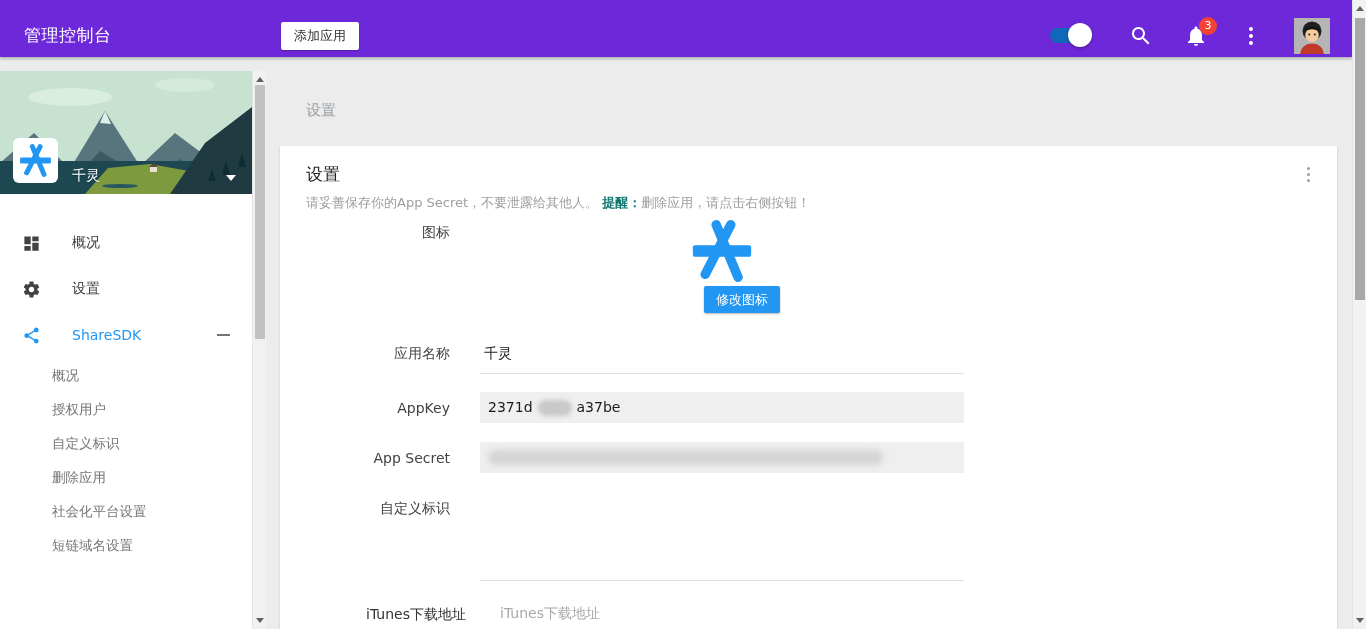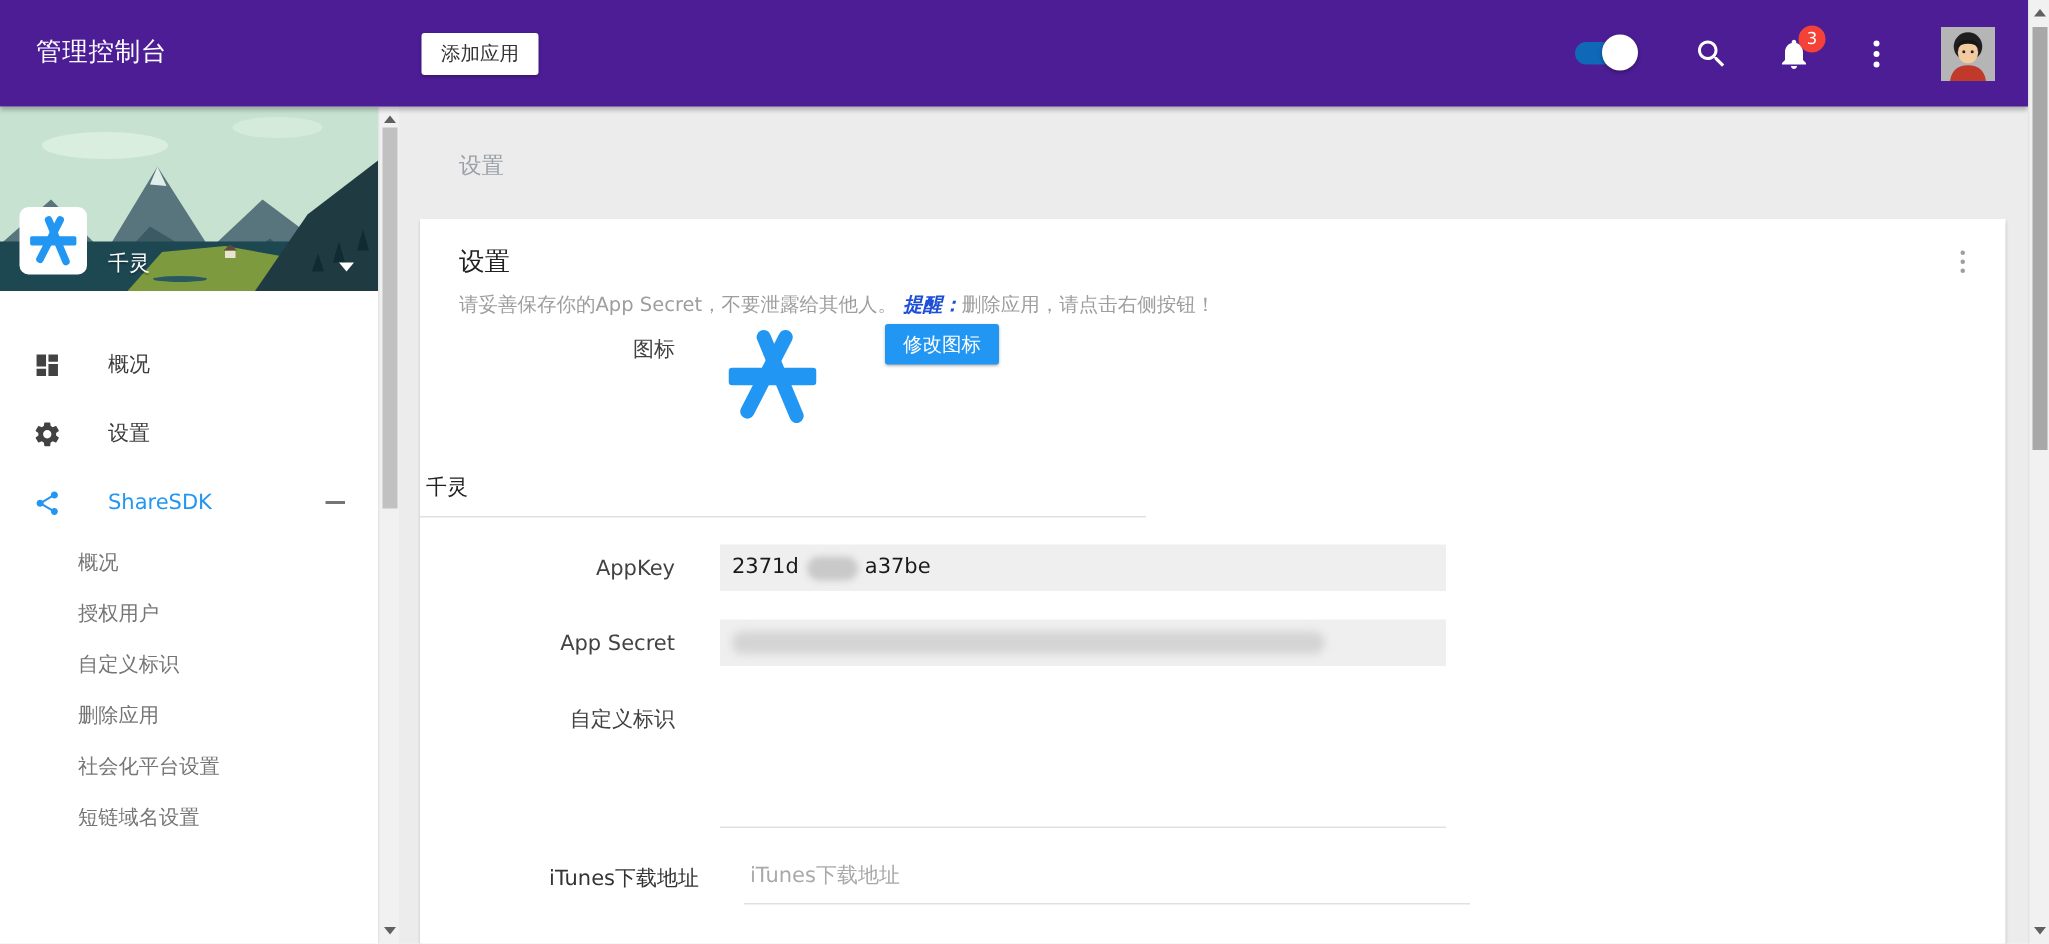--- a/index.html
+++ b/index.html
@@ -12,22 +12,22 @@
   .page-scrollbar .thumb { position:absolute; left:2px; width:10px; top:18px; height:282px;
     background:#a8a8a8; }
   .arrow-up { position:absolute; left:3px; top:6px; width:0; height:0;
     border-left:4px solid transparent; border-right:4px solid transparent;
     border-bottom:5px solid #606060; }
   .arrow-down { position:absolute; left:3px; bottom:6px; width:0; height:0;
     border-left:4px solid transparent; border-right:4px solid transparent;
     border-top:5px solid #606060; }
 
   
-  .topbar { position:absolute; top:0; left:0; width:1352px; height:71px;
-    background:#4c1d95; box-shadow:0 2px 3px rgba(0,0,0,.25); z-index:20; }
+  .topbar { position:absolute; top:0; left:0; width:1352px; height:57px;
+    background:#6d28d9; box-shadow:0 2px 3px rgba(0,0,0,.25); z-index:20; }
   .topbar-title { position:absolute; left:24px; top:0; height:71px; line-height:71px;
     color:#fff; font-size:17px; letter-spacing:.5px; }
   .add-app-btn { position:absolute; left:281px; top:22px; height:28px; padding:0 13px;
     background:#fff; border:none; border-radius:2px; font-size:13px; color:#333;
     font-family:inherit; box-shadow:0 1px 2px rgba(0,0,0,.25); cursor:pointer; }
   .topbar-right { position:absolute; right:22px; top:0; height:71px;
     display:flex; align-items:center; gap:31px; }
   .toggle { position:relative; width:38px; height:15px; margin-right:10px; cursor:pointer; }
   .toggle .track { position:absolute; top:0; left:0; width:36px; height:15px;
     border-radius:8px; background:#1068b8; }
@@ -76,35 +76,35 @@
 
   
   .main { position:absolute; top:71px; left:266px; width:1086px; height:558px;
     background:#ececec; overflow:hidden; }
   .breadcrumb { padding:30px 0 0 40px; font-size:15px; color:#9aa0a5; }
   .card { position:relative; margin:26px 15px 0 14px; width:1057px; height:700px;
     background:#fff; box-shadow:0 1px 2px rgba(0,0,0,.18); }
   .card-head { padding:17px 26px 0 26px; }
   .card-title { font-size:17px; color:#212121; }
   .card-sub { margin-top:8px; font-size:13px; color:#9e9e9e; }
-  .card-sub .warn { color:#1d4ed8; font-weight:bold;font-style:italic; }
+  .card-sub .warn { color:#0f766e; font-weight:bold; }
   .card-sub .warn-rest { color:#9e9e9e; }
   .card-dots { position:absolute; right:24px; top:18px; display:flex; flex-direction:column;
     gap:3px; align-items:center; cursor:pointer; padding:3px; }
   .card-dots i { width:3px; height:3px; border-radius:50%; background:#9e9e9e; }
 
   .form { margin-top:4px; }
   .form-row { display:flex; margin-bottom:18px; }
   .form-label { width:170px; flex:none; text-align:right; margin-right:30px;
     font-size:14px; color:#424242; }
   .form-field { width:484px; flex:none; }
 
   .row-icon { margin-bottom:30px; }
   .row-icon .form-label { padding-top:8px; }
-  .icon-wrap { display:flex; align-items:flex-start; }
+  .icon-wrap { display:flex; align-items:center;flex-direction:column; }
   .icon-wrap svg.big-app { width:70px; height:70px; }
   .change-icon-btn { margin-left:40px; margin-bottom:2px; height:27px; padding:0 12px;
     background:#2196f3; color:#fff; border:none; border-radius:2px; font-size:13px;
     font-family:inherit; box-shadow:0 1px 2px rgba(0,0,0,.3); cursor:pointer; }
 
   .row-name .form-field { border-bottom:1px solid #e0e0e0; padding:0 4px 10px 4px;
     font-size:14px; color:#212121; }
   .gray-box { height:31px; line-height:31px; background:#efefef; padding:0 8px;
     font-size:14px; color:#1a1a1a; font-weight:500; display:flex; align-items:center; }
   .row-key { margin-bottom:19px; align-items:center; }
@@ -269,20 +269,21 @@
             <g stroke="#2196f3" stroke-width="6.5" stroke-linecap="round">
               <line x1="30" y1="6" x2="12.5" y2="40"></line>
               <line x1="20" y1="6" x2="35" y2="42"></line>
             </g>
           </svg>
           <button class="change-icon-btn">修改图标</button>
         </div>
       </div>
 
       <div class="form-row row-name">
+        <div class="form-label">应用名称</div>
         <div class="form-field">千灵</div>
       </div>
 
       <div class="form-row row-key">
         <div class="form-label">AppKey</div>
         <div class="form-field gray-box">
           <span>2371d</span>
           <span class="blur-chunk"></span>
           <span>a37be</span>
         </div>

